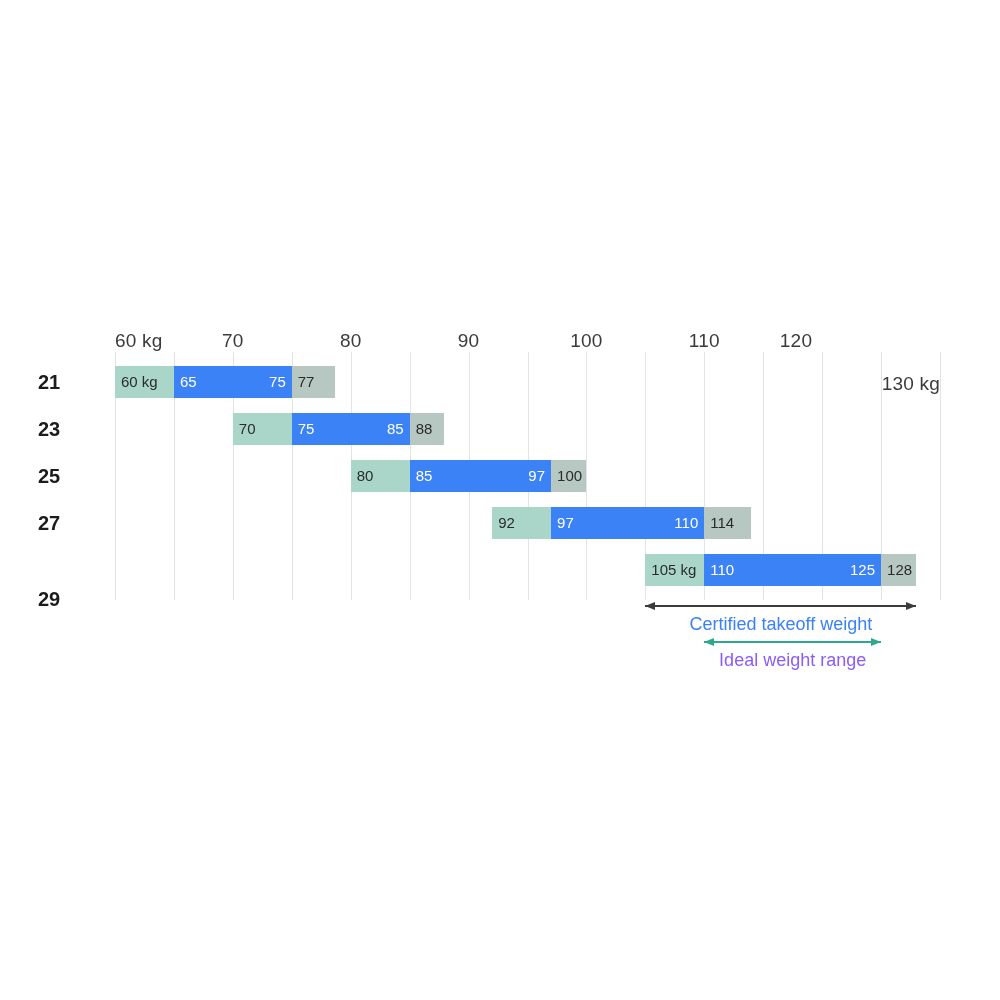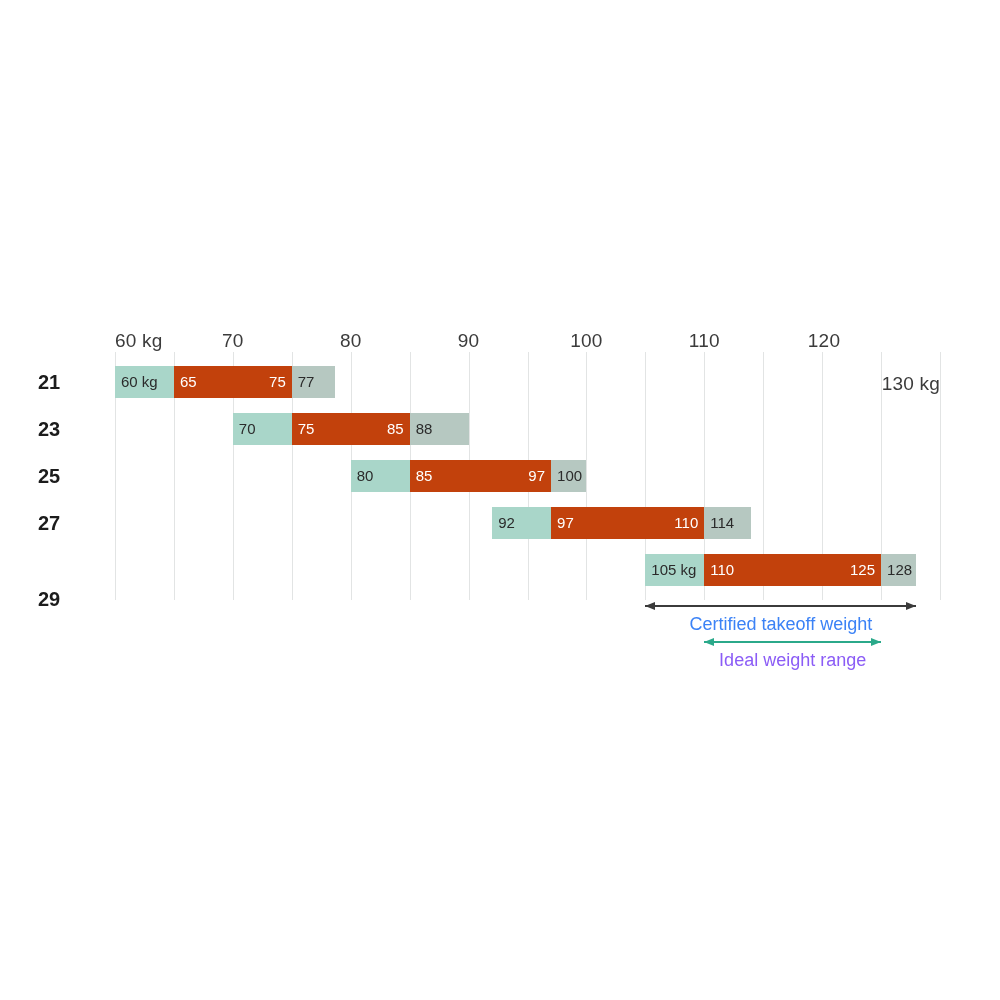--- a/index.html
+++ b/index.html
@@ -53,21 +53,21 @@
     position:absolute;
     height:32px;
     display:block;
   }
   .seg{
     position:absolute;
     top:0;
     height:32px;
   }
   .seg-light{background:#a9d6c9;}
-  .seg-dark{background:#c2410c;}
+  .seg-dark{background:#3b82f6;}
   .seg-gray{background:#b6c8c1;}
 
   .seg-label{
     position:absolute;
     top:0;
     height:32px;
     line-height:32px;
     font-size:15px;
     white-space:nowrap;
   }
@@ -127,21 +127,21 @@
           </div>
         </div>
         <div class="bar" style="left: 117.857px; top: 61px; width: 212.143px;">
           <div class="seg seg-light" style="left: 0px; width: 58.9286px;">
             <div class="seg-label lbl-left lbl-dark-text">70</div>
           </div>
           <div class="seg seg-dark" style="left: 58.9286px; width: 117.857px;">
             <div class="seg-label lbl-left lbl-white-text">75</div>
             <div class="seg-label lbl-right lbl-white-text">85</div>
           </div>
-          <div class="seg seg-gray" style="left: 176.786px; width: 59px;">
+          <div class="seg seg-gray" style="left: 176.786px; width: 34px;">
             <div class="seg-label lbl-left lbl-dark-text">88</div>
           </div>
         </div>
         <div class="bar" style="left: 235.714px; top: 108px; width: 235.714px;">
           <div class="seg seg-light" style="left: 0px; width: 58.9286px;">
             <div class="seg-label lbl-left lbl-dark-text">80</div>
           </div>
           <div class="seg seg-dark" style="left: 58.9286px; width: 141.429px;">
             <div class="seg-label lbl-left lbl-white-text">85</div>
             <div class="seg-label lbl-right lbl-white-text">97</div>
@@ -177,21 +177,21 @@
       </div>
   </div>
 
   <div id="tick-labels">
       <div class="tick-label first" style="left: 115px;">60 kg</div>
       <div class="tick-label mid" style="left: 232.857px;">70</div>
       <div class="tick-label mid" style="left: 350.714px;">80</div>
       <div class="tick-label mid" style="left: 468.571px;">90</div>
       <div class="tick-label mid" style="left: 586.429px;">100</div>
       <div class="tick-label mid" style="left: 704.286px;">110</div>
-      <div class="tick-label mid" style="left: 824px;">120</div>
+      <div class="tick-label mid" style="left: 796px;">120</div>
       <div class="tick-label last" style="left: 940px;">130 kg</div>
     </div>
 
   <div id="row-labels">
       <div class="row-label" style="left: 38px; top: 371px;">21</div>
       <div class="row-label" style="left: 38px; top: 418px;">23</div>
       <div class="row-label" style="left: 38px; top: 465px;">25</div>
       <div class="row-label" style="left: 38px; top: 512px;">27</div>
       <div class="row-label" style="left: 38px; top: 576px; margin-top: 12px;">29</div>
     </div>

